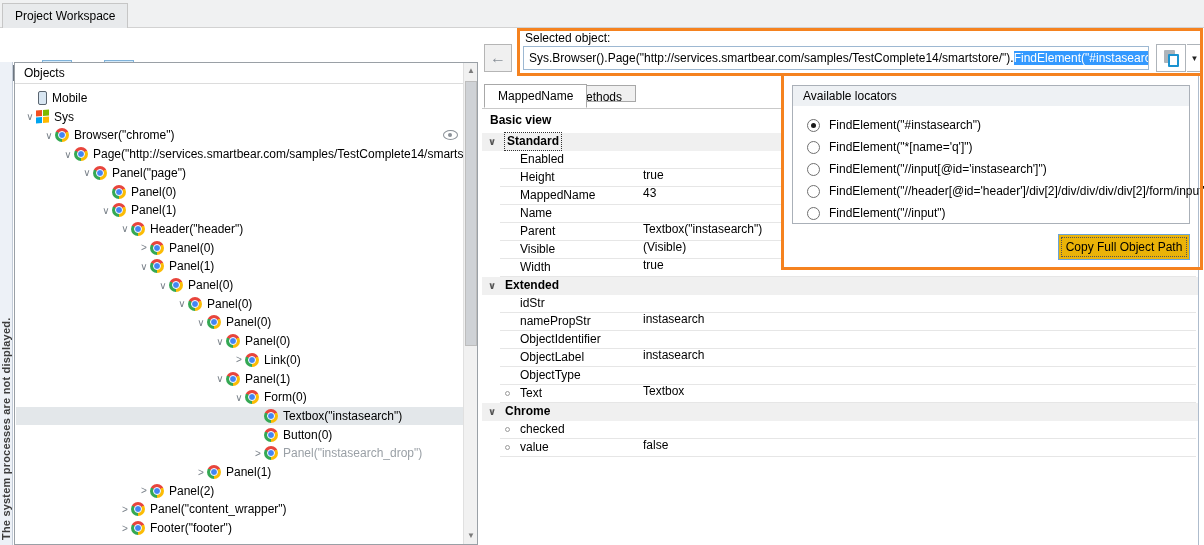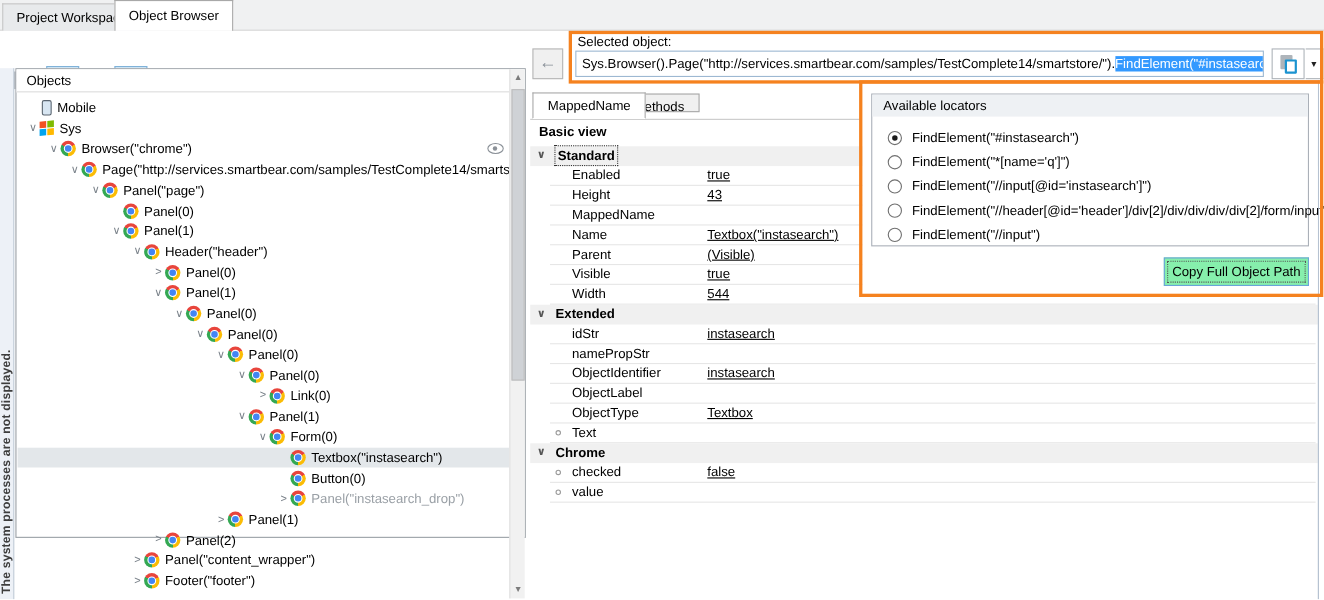--- a/index.html
+++ b/index.html
@@ -19,21 +19,21 @@
   .tbtn { position:absolute; top:32px; width:30px; height:29px; border:1px solid transparent; display:flex; align-items:center; justify-content:center; }
   .tbtn.pressed { background:#d6e9f7; border-color:#7fb2d9; }
   .tsep { position:absolute; top:35px; width:1px; height:23px; background:#d8d8d8; }
 
   
   .vstrip { position:absolute; left:0; top:62px; width:13px; height:483px; background:#edf1f7; border-right:1px solid #c3ccd8; }
   .vtext { position:absolute; left:12px; bottom:5px; transform:rotate(-90deg); transform-origin:left bottom;
            white-space:nowrap; font-weight:bold; font-size:11px; color:#3d3d3d; letter-spacing:0.2px; }
 
   
-  .treepanel { position:absolute; left:14px; top:62px; width:464px; height:427px; background:#fff; border:1px solid #9aa0a6; }
+  .treepanel { position:absolute; left:14px; top:62px; width:464px; height:483px; background:#fff; border:1px solid #9aa0a6; }
   .treeheader { position:absolute; left:0; top:0; width:100%; height:21px; background:#fff; border-bottom:1px solid #dcdcdc; padding-left:9px; line-height:20px; }
   .trow { position:absolute; left:1px; height:18px; width:447px; overflow:hidden; white-space:nowrap; display:flex; align-items:center; }
   .trow.sel { background:#e3e7ea; }
   .trow .arr { width:12px; display:inline-block; color:#7a828a; font-size:10px; text-align:center; flex:none; }
   .trow .lbl { margin-left:5px; }
   .trow.muted .lbl { color:#9aa0a6; }
   .ci { width:14px; height:14px; border-radius:50%; flex:none; position:relative;
         background:conic-gradient(from -60deg,#e8453c 0 120deg,#fbbc05 0 240deg,#34a853 0 360deg); }
   .ci::after { content:''; position:absolute; inset:3px; background:#4285f4; border:1.5px solid #fff; border-radius:50%; }
   .win { width:13px; height:13px; flex:none; display:grid; grid-template-columns:6px 6px; grid-template-rows:6px 6px; gap:1px; transform:skewY(-5deg); }
@@ -67,51 +67,50 @@
   .advlink { position:absolute; left:556px; top:113px; color:#0a5fcc; text-decoration:underline; }
   .grid { position:absolute; left:482px; top:133px; width:716px; }
   .grow { position:absolute; left:0; width:716px; height:18px; line-height:17px; }
   .grow .sep { position:absolute; left:18px; right:2px; bottom:0; height:1px; background:#e6e6e6; }
   .grow.hdr { background:#f0f0f0; font-weight:bold; }
   .grow .chev { position:absolute; left:6px; top:0; color:#555; font-size:10px; }
   .grow .hname { position:absolute; left:23px; top:0; }
   .grow.hdr .hname.focusbox { outline:1px dotted #333; padding:0 2px; }
   .grow .bullet { position:absolute; left:23px; top:6px; width:5px; height:5px; border:1px solid #9a9a9a; border-radius:50%; }
   .grow .pname { position:absolute; left:38px; top:0; }
-  .grow .pval  { position:absolute; left:161px; top:0;text-decoration:underline; }
+  .grow .pval  { position:absolute; left:161px; top:16px; }
   .rightedge { position:absolute; left:1198px; top:73px; width:1px; height:472px; background:#aebccd; }
 
   
   .loccontainer { position:absolute; left:784px; top:76px; width:414px; height:191px; background:#fff; z-index:5; }
   .locbox { position:absolute; left:8px; top:9px; width:398px; height:139px; border:1px solid #aab0b8; background:#fff; }
   .lochead { position:absolute; left:0; top:0; right:0; height:20px; background:#eef1f4; line-height:20px; padding-left:10px; }
   .locrow { position:absolute; left:14px; height:16px; display:flex; align-items:center; }
   .radio { width:13px; height:13px; border:1px solid #707070; border-radius:50%; background:#fff; position:relative; flex:none; }
   .radio.on::after { content:''; position:absolute; inset:3px; background:#1a1a1a; border-radius:50%; }
   .locrow .llabel { margin-left:9px; white-space:nowrap; }
-  .copypath { position:absolute; left:274px; top:158px; width:132px; height:26px; background:#86efac; border:1px solid #6aa4d8;
+  .copypath { position:absolute; left:274px; top:158px; width:132px; height:26px; background:#eab308; border:1px solid #6aa4d8;
               text-align:center; line-height:24px; }
   .copypath::after { content:''; position:absolute; inset:2px; border:1px dotted #555; }
 
   
   .orange { position:absolute; border:3px solid #F5821F; pointer-events:none; z-index:9; }
   .oa { left:517px; top:28px; width:686px; height:48px; }
   .ob { left:781px; top:73px; width:422px; height:197px; }
 
   
   svg { display:block; }
 </style>
 </head>
 <body>
 
 <div id="app">
 
   <div class="tabstrip">
     <div class="tab" style="left:2px;">Project Workspace</div>
-    <div class="tab active" style="left:104px;">Object Browser</div>
   </div>
 
   <div class="toolbar">
     <div class="grip"></div>
     <div id="tbuttons">
         <div class="tbtn" style="left: 10px;">
           <span>
             <svg width="26" height="26">
               <rect x="2" y="4" width="16" height="14" fill="none" stroke="#6d7680" stroke-width="2"></rect>
               <rect x="2" y="4" width="16" height="4" fill="#6d7680"></rect>

